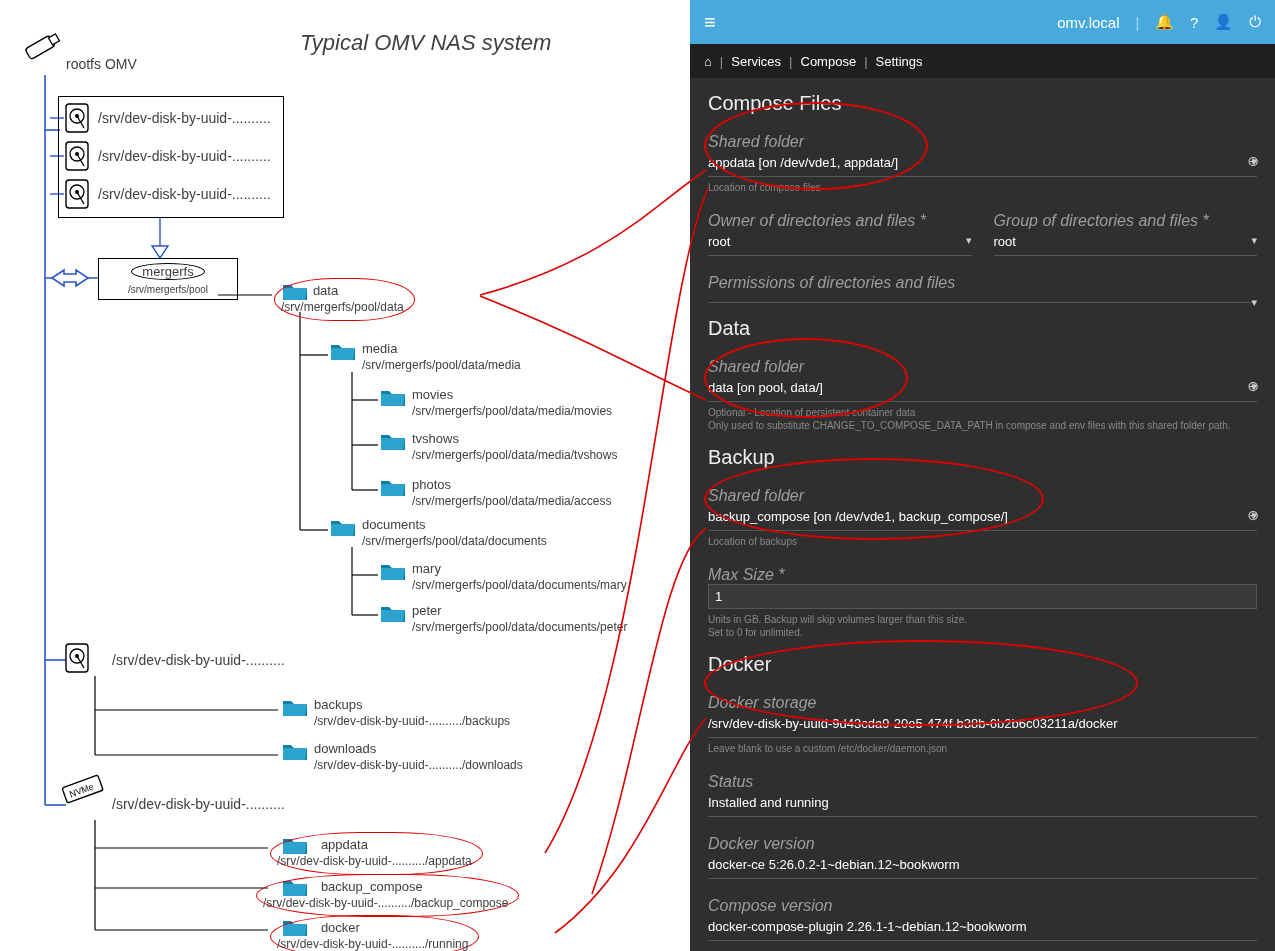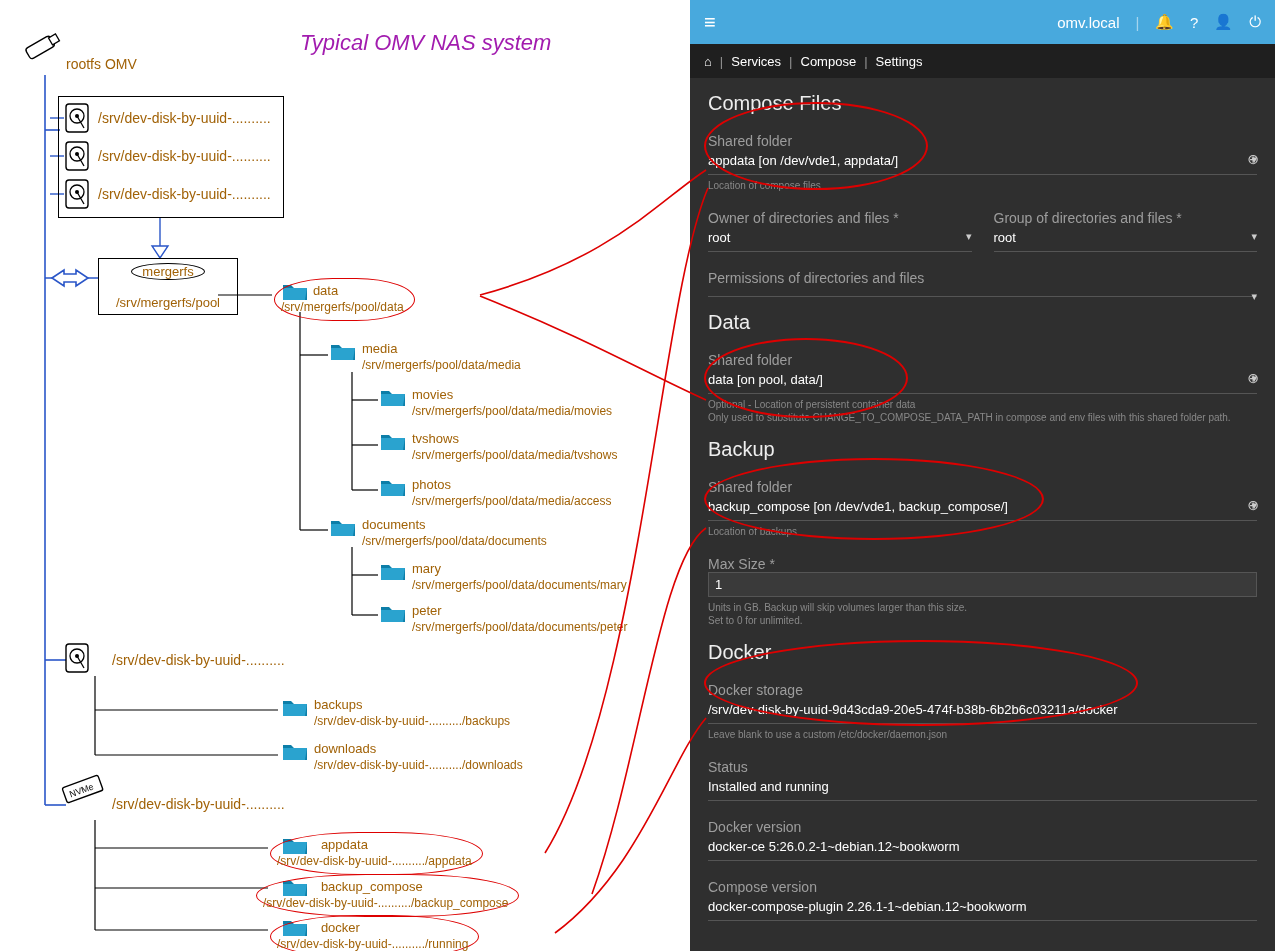--- a/index.html
+++ b/index.html
@@ -1,39 +1,39 @@
 <!DOCTYPE html>
 <html><head>
 <meta charset="utf-8">
 <style>
   html,body{margin:0;padding:0;font-family:"Segoe UI",Arial,sans-serif;background:#fff;color:#000;}
   #wrap{position:relative;width:1275px;height:951px;overflow:hidden;}
   
   #left{position:absolute;left:0;top:0;width:690px;height:951px;background:#fff;}
-  .title{position:absolute;top:30px;left:300px;font-size:22px;color:#a21caf;font-style:italic;}
-  .node{position:absolute;font-size:14px;color:#a16207;}
+  .title{position:absolute;top:30px;left:300px;font-size:22px;color:#404040;font-style:italic;}
+  .node{position:absolute;font-size:14px;color:#404040;}
   .disk-group{border:1px solid #000;position:absolute;}
   .flabel{font-size:13px;line-height:15px;}
   .flabel .p{font-size:12px;}
   .circled{border:1.5px solid #d00;border-radius:50%/60%;padding:3px 10px 5px 6px;}
   .merge-box{border:1px solid #000;padding:4px 10px;text-align:center;}
   
   #tree-svg{position:absolute;left:0;top:0;}
   
   #right{position:absolute;left:690px;top:0;width:585px;height:951px;background:#2f2f2f;color:#e7e7e7;font-size:13px;}
   .topbar{height:44px;background:#48a9dd;display:flex;align-items:center;justify-content:space-between;padding:0 14px;color:#fff;}
   .topbar .ham{font-size:20px;cursor:pointer;}
   .topbar .r{display:flex;align-items:center;gap:16px;font-size:15px;}
   .topbar .r span{cursor:pointer;}
   .crumbs{height:34px;background:#1f1f1f;display:flex;align-items:center;gap:8px;padding:0 14px;color:#fff;font-size:13px;}
   .crumbs .sep{opacity:.5;}
   .crumbs .it{cursor:pointer;}
   .panel{margin:14px 18px 0 18px;}
   .sectitle{font-size:20px;color:#eee;margin:0 0 8px 0;font-weight:400;}
-  .lbl{font-size:14px;color:#9d9d9d;margin-top:18px;}
+  .lbl{font-size:16px;color:#9d9d9d;margin-top:18px;font-style:italic;}
   .val{font-size:13px;color:#fff;border-bottom:1px solid #555;padding:4px 0 6px 0;position:relative;}
   .val .dd{position:absolute;right:0;top:4px;color:#ccc;font-size:11px;}
   .val .plus{position:absolute;right:-2px;top:2px;color:#ccc;font-size:14px;}
   .hint{font-size:10px;color:#888;margin-top:4px;line-height:13px;}
   .row2{display:flex;gap:22px;}
   .row2>div{flex:1;}
   .nbox{background:#3a3a3a;border:1px solid #555;color:#fff;padding:4px 6px;font-size:13px;width:100%;box-sizing:border-box;}
   .btnbar{display:flex;justify-content:flex-end;gap:26px;align-items:center;margin:30px 22px 0 0;font-size:14px;}
   .btnbar .btn{color:#fff;cursor:pointer;}
   .btnbar .save{background:#555;color:#999;padding:6px 16px;border-radius:2px;}
@@ -142,21 +142,21 @@
 
     <div class="node" style="left:66px;top:56px">rootfs OMV</div>
 
     <div class="disk-group" style="left:58px;top:96px;width:224px;height:120px"></div>
     <div class="node" style="left:98px;top:110px">/srv/dev-disk-by-uuid-..........</div>
     <div class="node" style="left:98px;top:148px">/srv/dev-disk-by-uuid-..........</div>
     <div class="node" style="left:98px;top:186px">/srv/dev-disk-by-uuid-..........</div>
 
     <div class="merge-box node" style="left:98px;top:258px;width:118px">
       <div style="border:1px solid #000;border-radius:50%;display:inline-block;padding:0 10px;font-size:13px">mergerfs</div>
-      <div style="font-size:13px;margin-top:15px">/srv/mergerfs/pool</div>
+      <div style="font-size:10px;margin-top:4px">/srv/mergerfs/pool</div>
     </div>
 
     <div id="n-data" class="node circled" style="left:274px;top:278px">
       <span style="display:inline-block;width:28px"></span>
       <span class="flabel"><span>data</span><br><span class="p">/srv/mergerfs/pool/data</span></span>
     </div>
     <div class="node" style="left:362px;top:340px">
       <span class="flabel"><span>media</span><br><span class="p">/srv/mergerfs/pool/data/media</span></span></div>
     <div class="node" style="left:412px;top:386px">
       <span class="flabel"><span>movies</span><br><span class="p">/srv/mergerfs/pool/data/media/movies</span></span></div>

